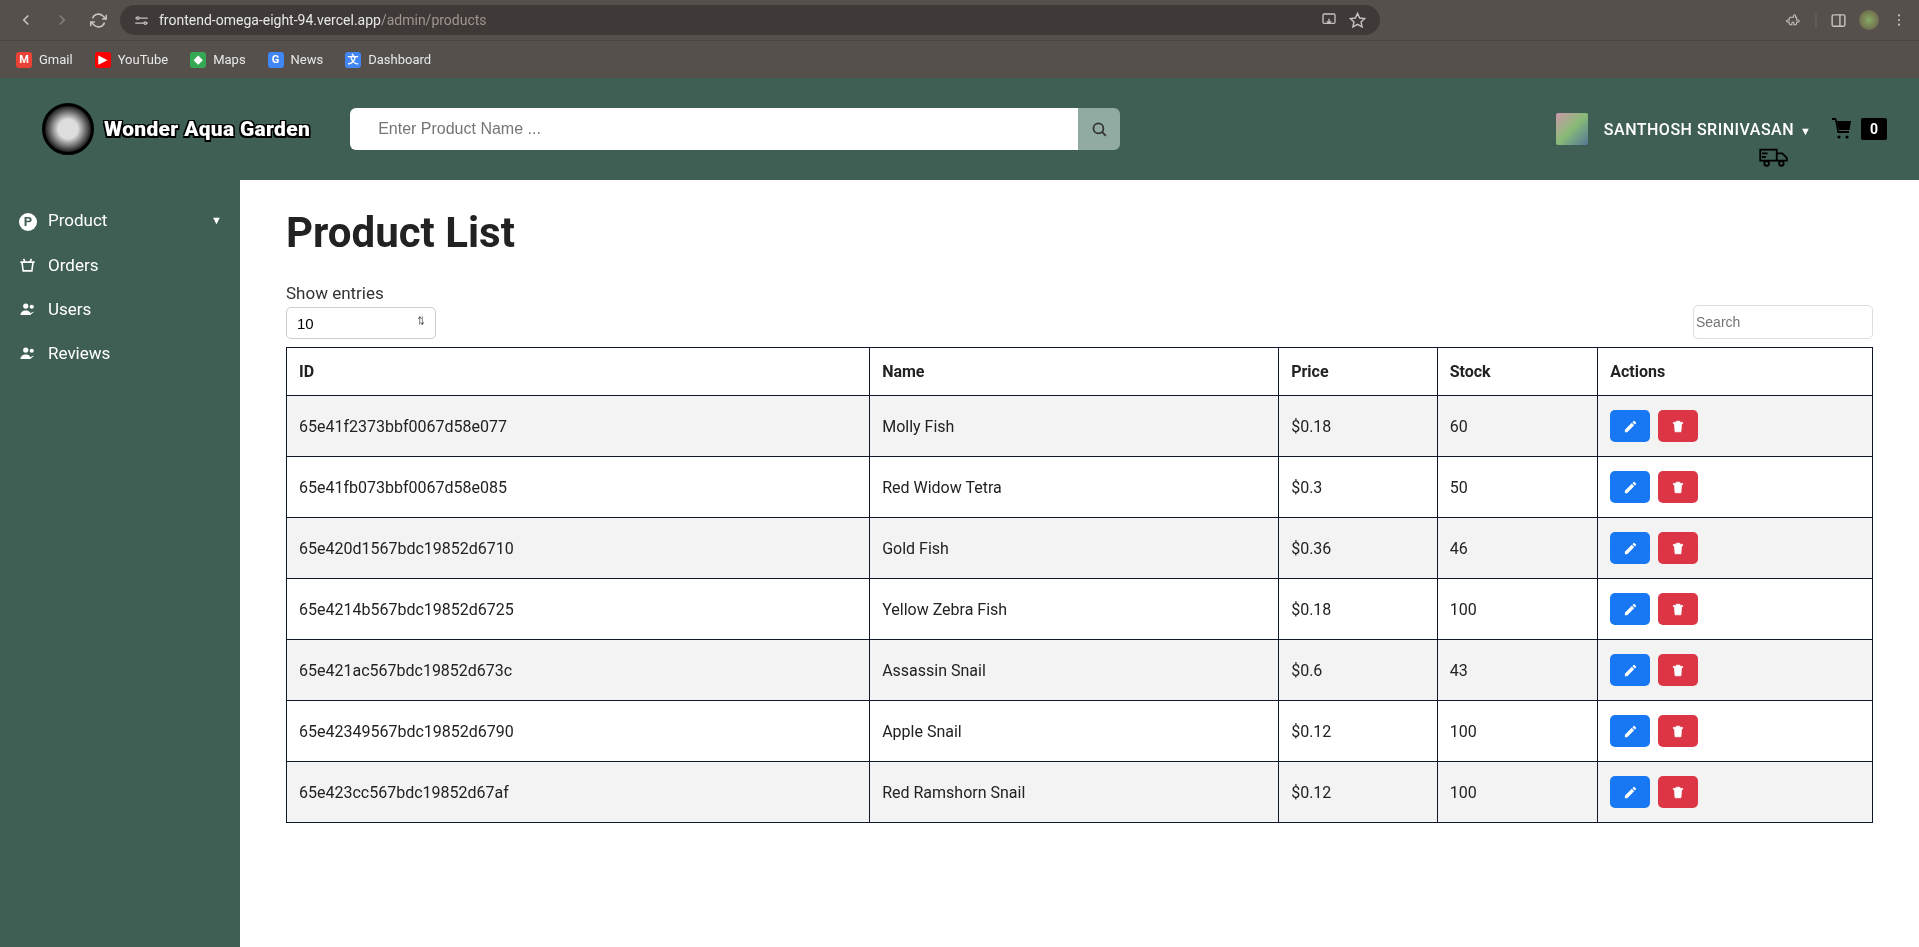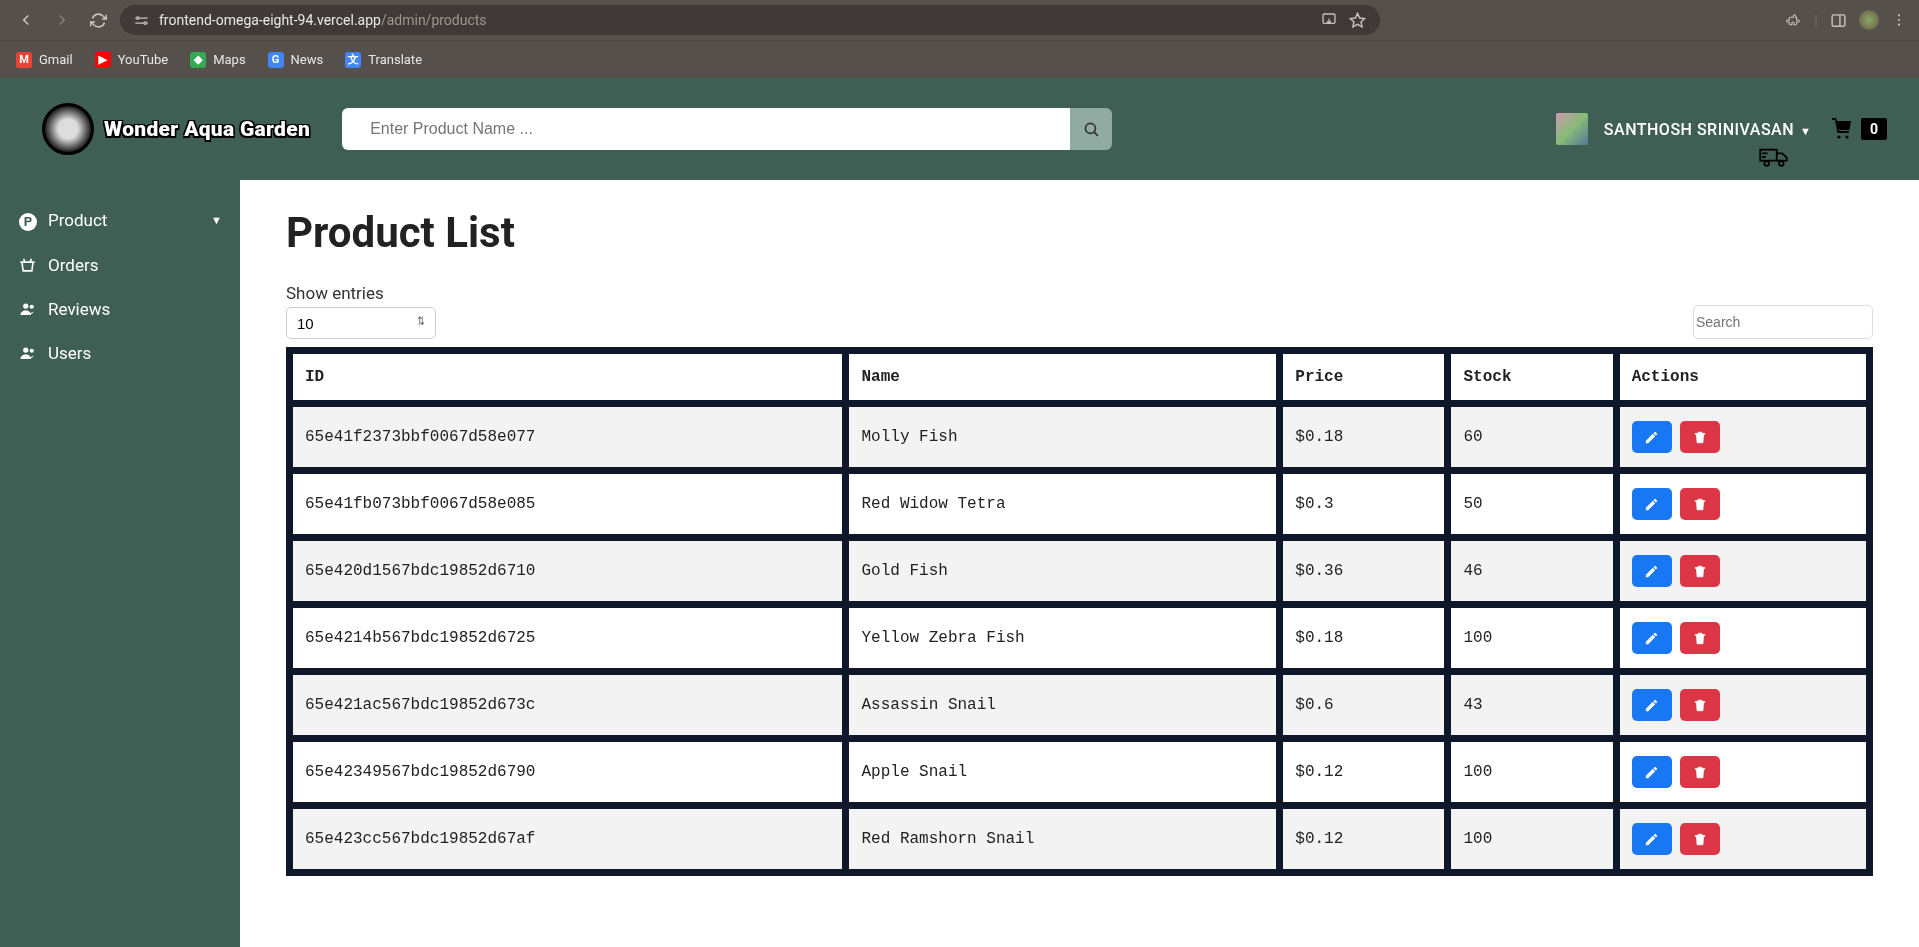--- a/index.html
+++ b/index.html
@@ -13,21 +13,21 @@
 .addr .url-path { color:#9e9693; }
 .addr-end { margin-left:auto; display:flex; gap:12px; color:#c7c2c0; }
 .browser-right { margin-left:auto; display:flex; gap:12px; align-items:center; color:#c7c2c0; }
 .avatar-circle { width:20px; height:20px; border-radius:50%; background: radial-gradient(circle,#8a6,#654); }
 
 .bookmarks { background:#56504d; height:38px; display:flex; align-items:center; padding:0 16px; gap:22px; border-top:1px solid #4a4542; }
 .bm { display:flex; align-items:center; gap:7px; color:#e8e8e8; font-size:13px; }
 .bm-ico { width:16px; height:16px; border-radius:3px; display:flex; align-items:center; justify-content:center; font-size:11px; font-weight:bold; }
 
 
-.app-header { background:#3f5f55; height:102px; display:flex; align-items:center; padding:0 32px 0 42px; gap:32px; position:relative; }
+.app-header { background:#3f5f55; height:102px; display:flex; align-items:center; padding:0 32px 0 42px; gap:40px; position:relative; }
 .logo-wrap { display:flex; align-items:center; gap:10px; }
 .logo-circle { width:52px; height:52px; border-radius:50%; border:3px solid #000; background:radial-gradient(circle,#ddd 30%,#222 70%); position:relative; }
 .logo-text { color:#fff; font-weight:900; font-size:21px; text-shadow:-1.5px -1.5px 0 #000,1.5px -1.5px 0 #000,-1.5px 1.5px 0 #000,1.5px 1.5px 0 #000; letter-spacing:0.3px; }
 .search-wrap { display:flex; flex:0 0 auto; width:770px; }
 .search-input { flex:1; height:42px; border:none; border-radius:6px 0 0 6px; padding:0 28px; font-size:16px; outline:none; }
 .search-btn { width:42px; height:42px; background:#91aba2; border:none; border-radius:0 6px 6px 0; display:flex; align-items:center; justify-content:center; cursor:pointer; }
 .user-area { margin-left:auto; display:flex; align-items:center; gap:16px; color:#fff; }
 .user-pic { width:32px; height:32px; background:linear-gradient(135deg,#c9a,#8b7,#579); border-radius:2px; }
 .user-name { font-size:16px; font-weight:500; letter-spacing:0.5px; }
 .caret-down { font-size:11px; margin-left:6px; }
@@ -48,21 +48,21 @@
 
 .controls { display:flex; align-items:flex-end; }
 .entries-wrap { }
 .entries-label { font-size:17px; color:#333; margin-bottom:4px; }
 .entries-select { width:150px; height:32px; border:1px solid #ccc; border-radius:5px; padding:0 10px; font-size:15px; background:#fff; appearance:none; position:relative; }
 .select-wrap { position:relative; display:inline-block; }
 .select-wrap::after { content:"⇅"; position:absolute; right:10px; top:7px; font-size:12px; color:#555; pointer-events:none; transform:scaleX(0.7); }
 .table-search { margin-left:auto; width:180px; height:34px; border:1px solid #ddd; border-radius:5px; padding:0 2px; font-size:14px; }
 
 table { width:100%; border-collapse:collapse; margin-top:8px; }
-th,td { text-align:left; padding:14px 12px; border:7px solid #0f172a; font-size:16px; color:#222;font-family:Liberation Mono, monospace; }
+th,td { text-align:left; padding:14px 12px; border:1px solid #0f172a; font-size:16px; color:#222; }
 th { font-weight:700; background:#fff; }
 tbody tr:nth-child(odd) { background:#f3f3f3; }
 tbody tr:nth-child(even) { background:#fff; }
 .actions-cell { display:flex; gap:8px; }
 .btn-edit,.btn-del { width:40px; height:32px; border:none; border-radius:5px; display:flex; align-items:center; justify-content:center; cursor:pointer; }
 .btn-edit { background:#1877f2; color:#fff; }
 .btn-del { background:#dc3545; color:#fff; }
 
 svg { display:block; }
 </style>
@@ -133,21 +133,21 @@
     <div class="bm">
       <span class="bm-ico" style="background:#34a853;color:#fff">◆</span>
       <span>Maps</span>
     </div>
     <div class="bm">
       <span class="bm-ico" style="background:#4285f4;color:#fff">G</span>
       <span>News</span>
     </div>
     <div class="bm">
       <span class="bm-ico" style="background:#4285f4;color:#fff">文</span>
-      <span>Translate</span>
+      <span>Dashboard</span>
     </div>
   </div>
 
 <div class="app-header">
   <div class="logo-wrap">
     <div class="logo-circle"></div>
     <span class="logo-text">Wonder Aqua Garden</span>
   </div>
   <div class="search-wrap">
     <input class="search-input" placeholder="Enter Product Name ..." style="">
@@ -197,31 +197,31 @@
         <span>Orders</span>
       </div>
       <div class="side-item">
         <span class="side-ico">
           <svg width="20" height="18" viewBox="0 0 24 24" fill="#fff">
             <circle cx="9" cy="8" r="3.5"></circle>
             <circle cx="17" cy="9" r="2.8"></circle>
             <path d="M2 20c0-3.5 3-6 7-6s7 2.5 7 6M15 20c0-2.5 2-4.5 5-4.5"></path>
           </svg>
         </span>
-        <span>Reviews</span>
+        <span>Users</span>
       </div>
       <div class="side-item">
         <span class="side-ico">
           <svg width="20" height="18" viewBox="0 0 24 24" fill="#fff">
             <circle cx="9" cy="8" r="3.5"></circle>
             <circle cx="17" cy="9" r="2.8"></circle>
             <path d="M2 20c0-3.5 3-6 7-6s7 2.5 7 6M15 20c0-2.5 2-4.5 5-4.5"></path>
           </svg>
         </span>
-        <span>Users</span>
+        <span>Reviews</span>
       </div>
     </div>
 
   <div class="main">
     <h1 class="page-title">Product List</h1>
 
     <div class="controls">
       <div class="entries-wrap">
         <div class="entries-label">Show entries</div>
         <div class="select-wrap">

